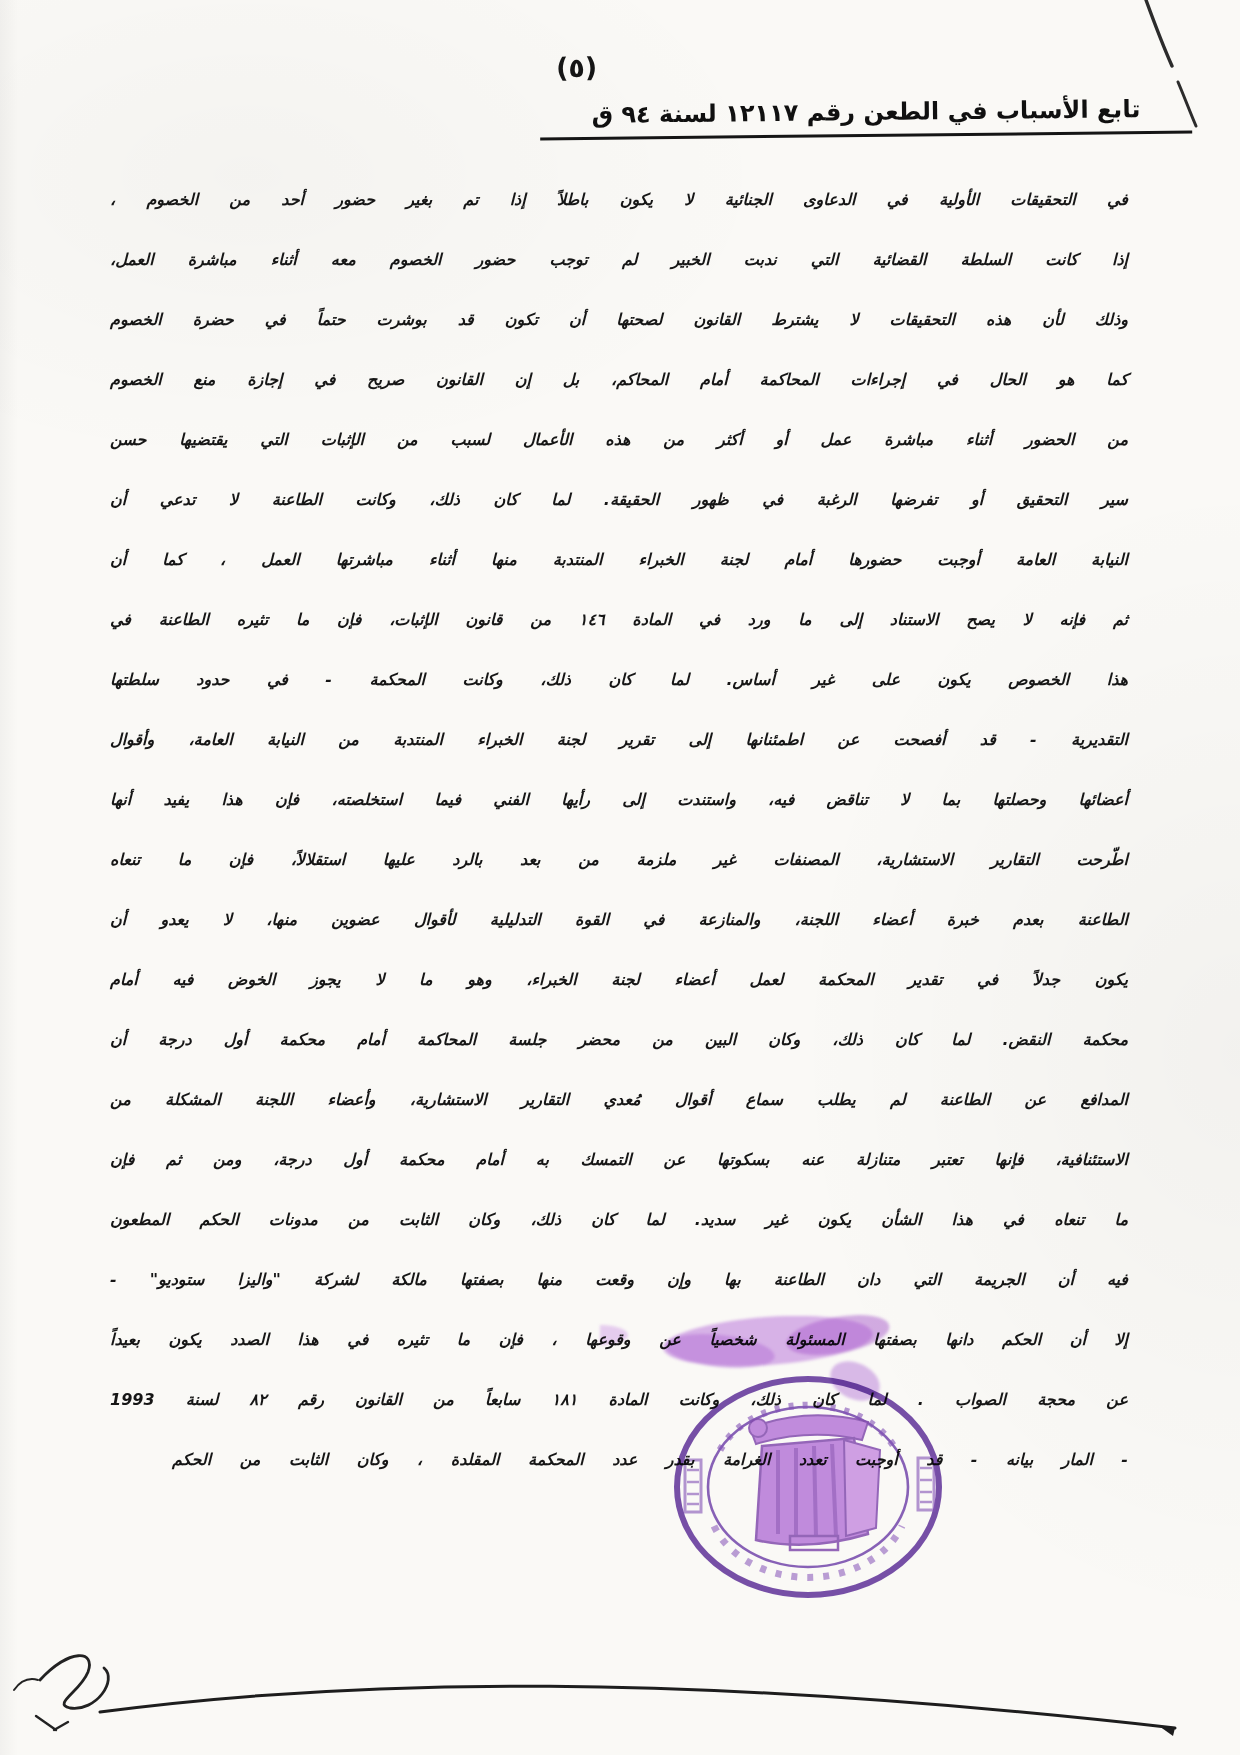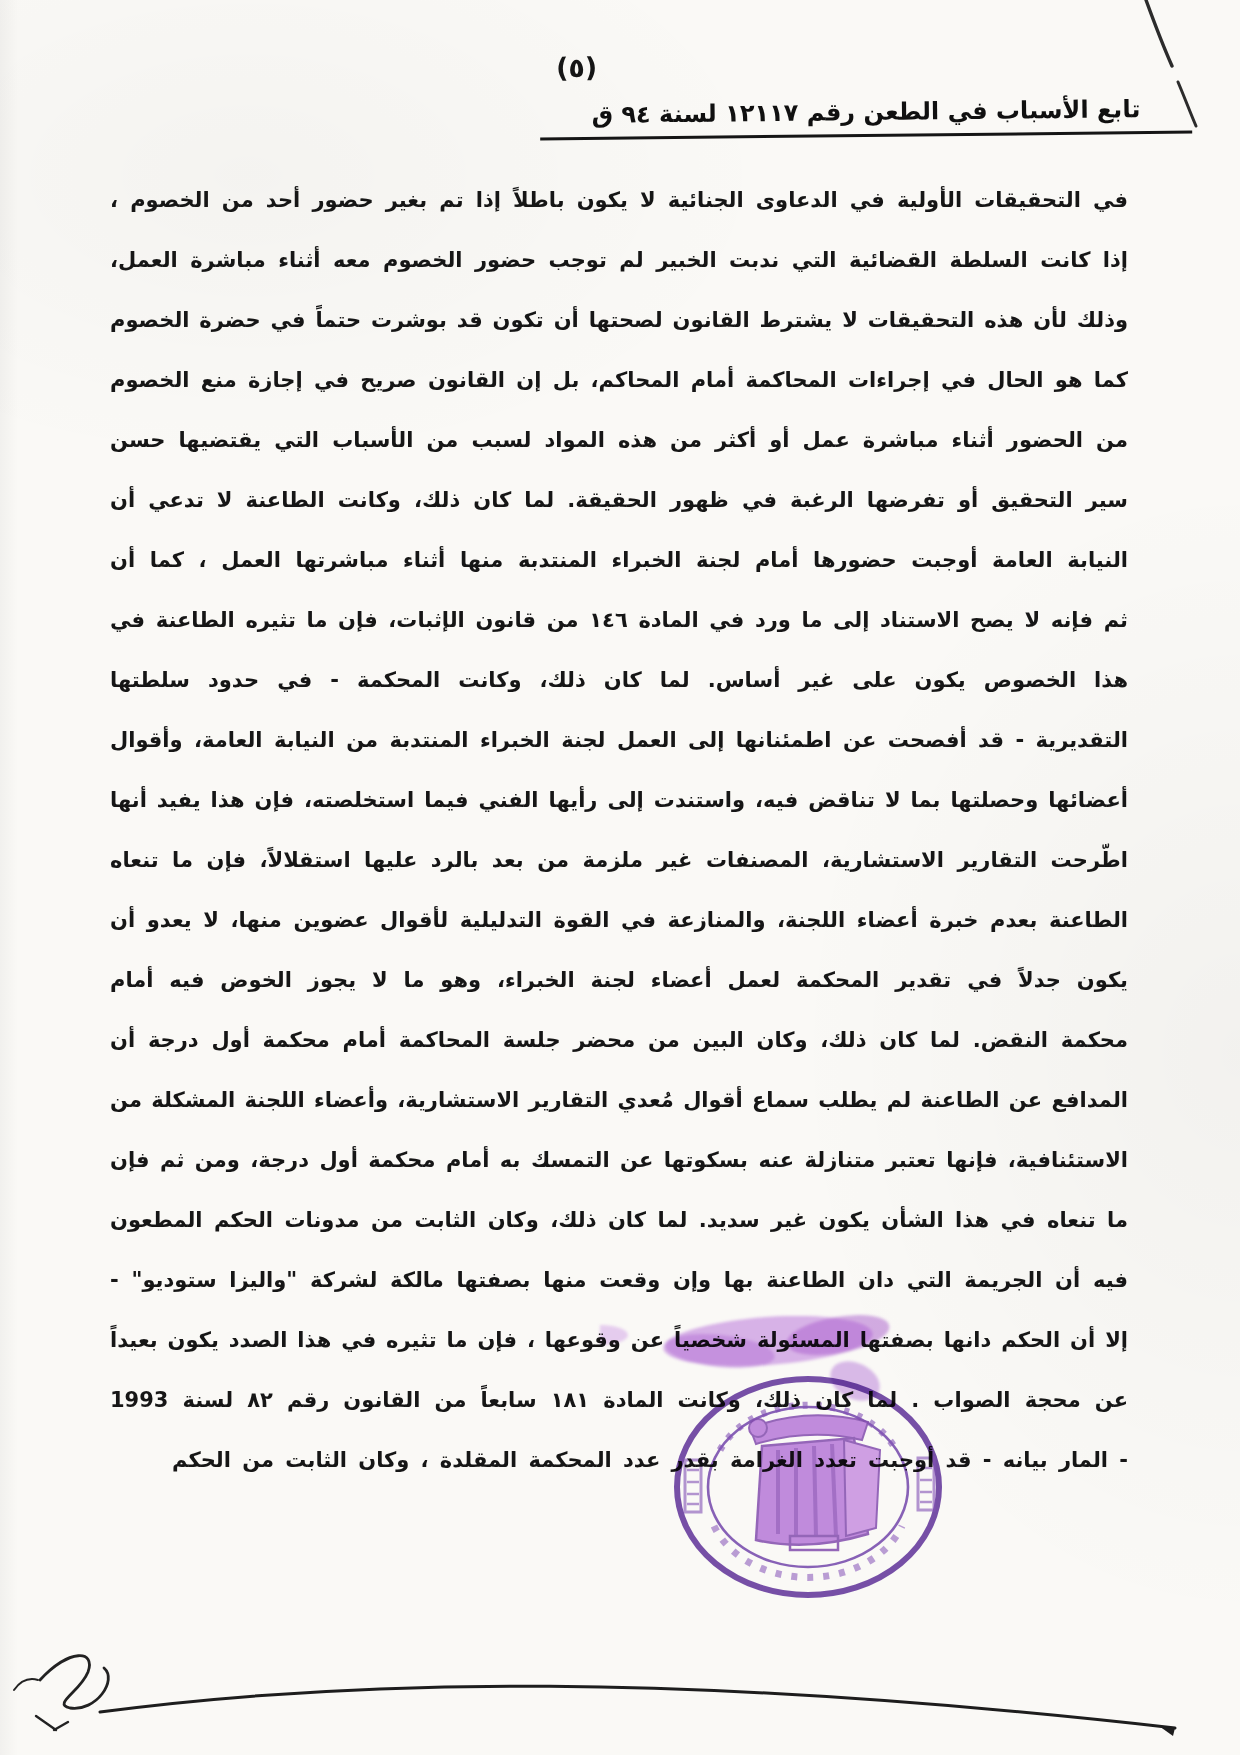--- a/index.html
+++ b/index.html
@@ -36,29 +36,30 @@
     transform:rotate(-0.6deg);
   }
   .body-text{
     position:absolute;
     top:172px;right:112px;
     width:1018px;
   }
   .text-line{
     height:60px;
     line-height:56px;
-    font-size:21px;
+    font-size:16px;
     font-weight:bold;
     color:#161616;
     text-align:justify;
     text-align-last:justify;
     text-justify:inter-word;
     white-space:nowrap;
     letter-spacing:.2px;
     word-spacing:1px;
+    font-style:italic;
   }
   .text-line.last{padding-left:62px;}
   svg.overlay{position:absolute;pointer-events:none;}
   .stamp-wrap{
     position:absolute;left:630px;top:1300px;width:360px;height:330px;
     mix-blend-mode:multiply;opacity:.92;
   }
   .smudge{
     position:absolute;
     mix-blend-mode:multiply;
@@ -77,26 +78,26 @@
 
   <div class="page-number">(٥)</div>
 
   <div class="header-title">تابع الأسباب في الطعن رقم ١٢١١٧ لسنة ٩٤ ق</div>
 
   <div class="body-text">
     <div class="text-line">في التحقيقات الأولية في الدعاوى الجنائية لا يكون باطلاً إذا تم بغير حضور أحد من الخصوم ،</div>
     <div class="text-line">إذا كانت السلطة القضائية التي ندبت الخبير لم توجب حضور الخصوم معه أثناء مباشرة العمل،</div>
     <div class="text-line">وذلك لأن هذه التحقيقات لا يشترط القانون لصحتها أن تكون قد بوشرت حتماً في حضرة الخصوم</div>
     <div class="text-line">كما هو الحال في إجراءات المحاكمة أمام المحاكم، بل إن القانون صريح في إجازة منع الخصوم</div>
-    <div class="text-line">من الحضور أثناء مباشرة عمل أو أكثر من هذه المواد لسبب من الأسباب التي يقتضيها حسن</div>
+    <div class="text-line">من الحضور أثناء مباشرة عمل أو أكثر من هذه الأعمال لسبب من الإثبات التي يقتضيها حسن</div>
     <div class="text-line">سير التحقيق أو تفرضها الرغبة في ظهور الحقيقة. لما كان ذلك، وكانت الطاعنة لا تدعي أن</div>
     <div class="text-line">النيابة العامة أوجبت حضورها أمام لجنة الخبراء المنتدبة منها أثناء مباشرتها العمل ، كما أن</div>
     <div class="text-line">ثم فإنه لا يصح الاستناد إلى ما ورد في المادة ١٤٦ من قانون الإثبات، فإن ما تثيره الطاعنة في</div>
     <div class="text-line">هذا الخصوص يكون على غير أساس. لما كان ذلك، وكانت المحكمة - في حدود سلطتها</div>
-    <div class="text-line">التقديرية - قد أفصحت عن اطمئنانها إلى العمل لجنة الخبراء المنتدبة من النيابة العامة، وأقوال</div>
+    <div class="text-line">التقديرية - قد أفصحت عن اطمئنانها إلى تقرير لجنة الخبراء المنتدبة من النيابة العامة، وأقوال</div>
     <div class="text-line">أعضائها وحصلتها بما لا تناقض فيه، واستندت إلى رأيها الفني فيما استخلصته، فإن هذا يفيد أنها</div>
     <div class="text-line">اطّرحت التقارير الاستشارية، المصنفات غير ملزمة من بعد بالرد عليها استقلالاً، فإن ما تنعاه</div>
     <div class="text-line">الطاعنة بعدم خبرة أعضاء اللجنة، والمنازعة في القوة التدليلية لأقوال عضوين منها، لا يعدو أن</div>
     <div class="text-line">يكون جدلاً في تقدير المحكمة لعمل أعضاء لجنة الخبراء، وهو ما لا يجوز الخوض فيه أمام</div>
     <div class="text-line">محكمة النقض. لما كان ذلك، وكان البين من محضر جلسة المحاكمة أمام محكمة أول درجة أن</div>
     <div class="text-line">المدافع عن الطاعنة لم يطلب سماع أقوال مُعدي التقارير الاستشارية، وأعضاء اللجنة المشكلة من</div>
     <div class="text-line">الاستئنافية، فإنها تعتبر متنازلة عنه بسكوتها عن التمسك به أمام محكمة أول درجة، ومن ثم فإن</div>
     <div class="text-line">ما تنعاه في هذا الشأن يكون غير سديد. لما كان ذلك، وكان الثابت من مدونات الحكم المطعون</div>
     <div class="text-line">فيه أن الجريمة التي دان الطاعنة بها وإن وقعت منها بصفتها مالكة لشركة "واليزا ستوديو" -</div>
     <div class="text-line">إلا أن الحكم دانها بصفتها المسئولة شخصياً عن وقوعها ، فإن ما تثيره في هذا الصدد يكون بعيداً</div>

